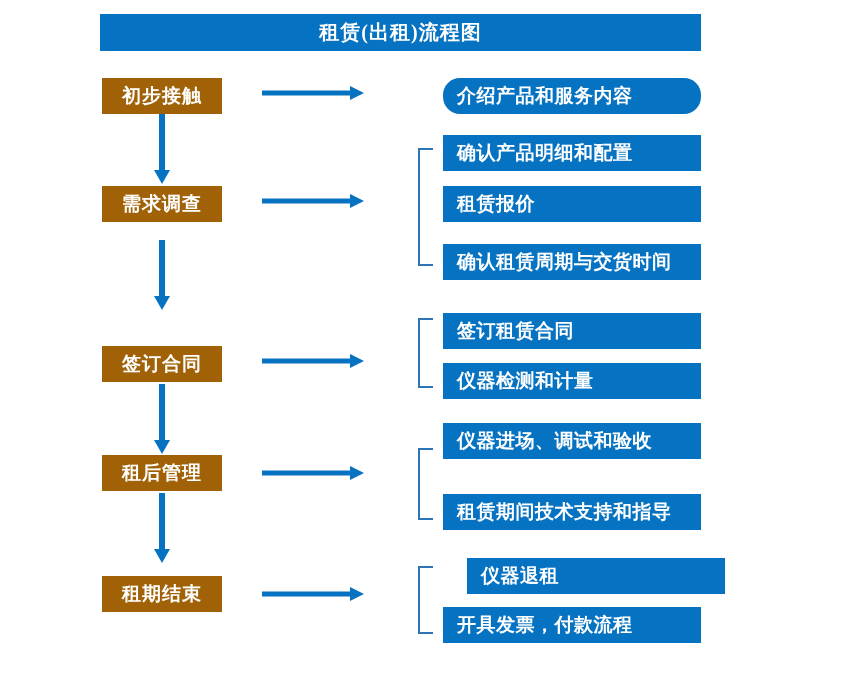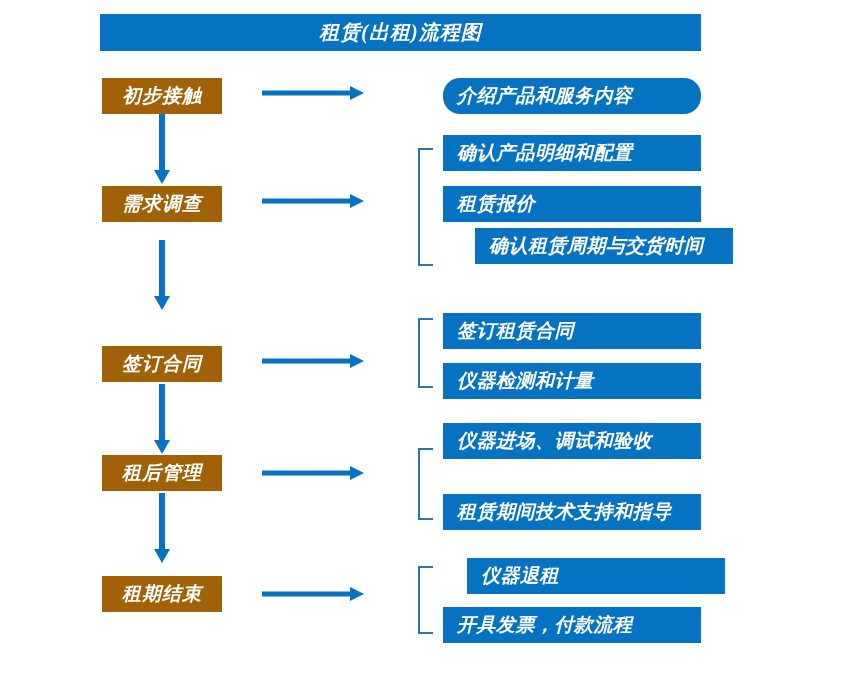--- a/index.html
+++ b/index.html
@@ -10,21 +10,20 @@
     width: 844px;
     height: 688px;
     background: #ffffff;
     font-family: "Liberation Serif", "DejaVu Serif", serif;
     overflow: hidden;
   }
   #canvas {
     position: relative;
     width: 712px;
     height: 688px;
-    font-style: italic;
   }
   .title-bar {
     position: absolute;
     left: 100px;
     top: 14px;
     width: 601px;
     height: 37px;
     background: #0672C2;
     color: #ffffff;
     font-size: 20px;
@@ -115,21 +114,21 @@
 
   <svg class="v-arrow" style="top:240px;height:70px;" viewBox="0 0 24 70">
     <line x1="12" y1="0" x2="12" y2="58" stroke="#0672C2" stroke-width="6"></line>
     <polygon points="4,56 20,56 12,70" fill="#0672C2"></polygon>
   </svg>
 
   <div class="bracket" style="top:148px;height:118px;"></div>
 
   <div class="detail-box" style="top:135px;">确认产品明细和配置</div>
   <div class="detail-box" style="top:186px;">租赁报价</div>
-  <div class="detail-box" style="top:228px;margin-left:32px;">确认租赁周期与交货时间</div>
+  <div class="detail-box" style="top:244px;">确认租赁周期与交货时间</div>
 
   <div class="stage-box" style="top:346px;text-align:right;">签订合同</div>
 
   <svg class="h-arrow" style="top:352px;" viewBox="0 0 102 18">
     <line x1="0" y1="9" x2="90" y2="9" stroke="#0672C2" stroke-width="5"></line>
     <polygon points="88,2 102,9 88,16" fill="#0672C2"></polygon>
   </svg>
 
   <svg class="v-arrow" style="top:384px;height:70px;" viewBox="0 0 24 70">
     <line x1="12" y1="0" x2="12" y2="58" stroke="#0672C2" stroke-width="6"></line>

